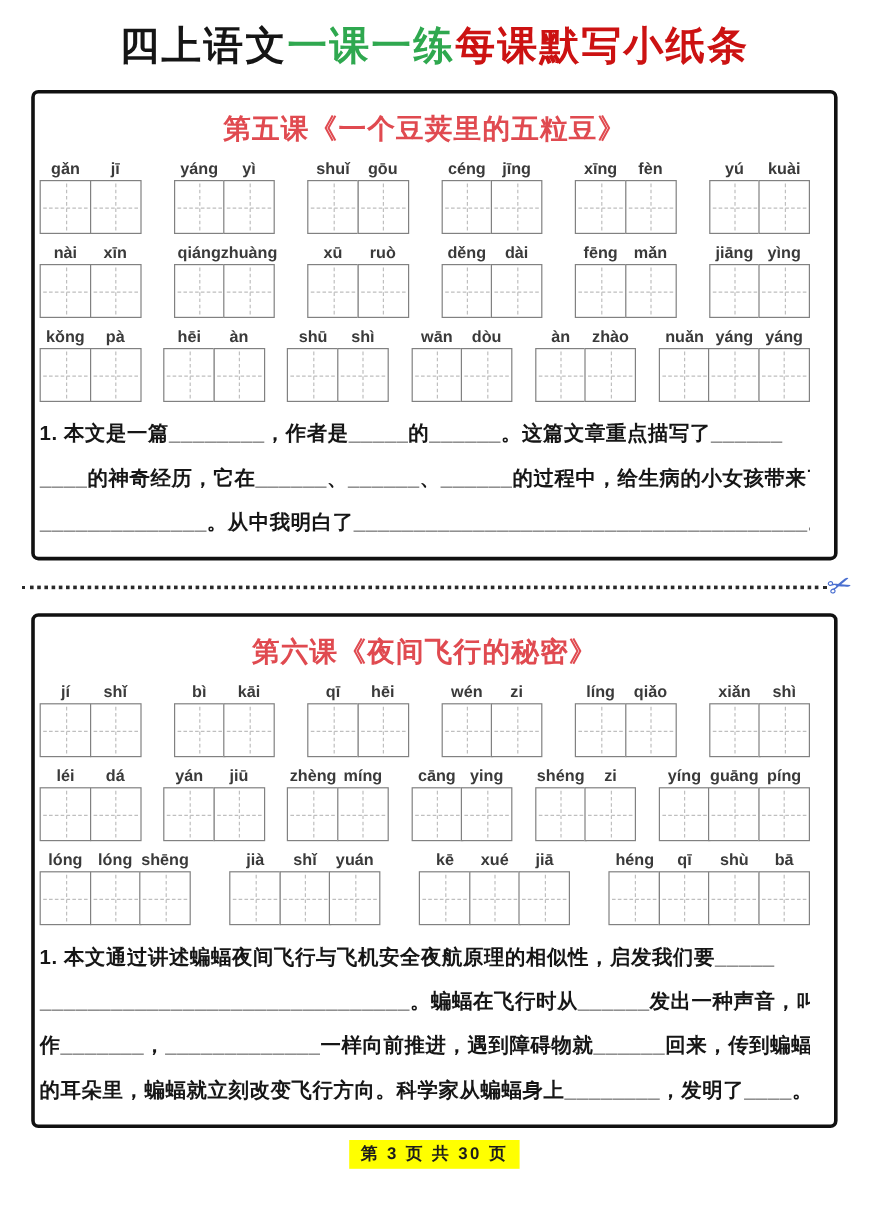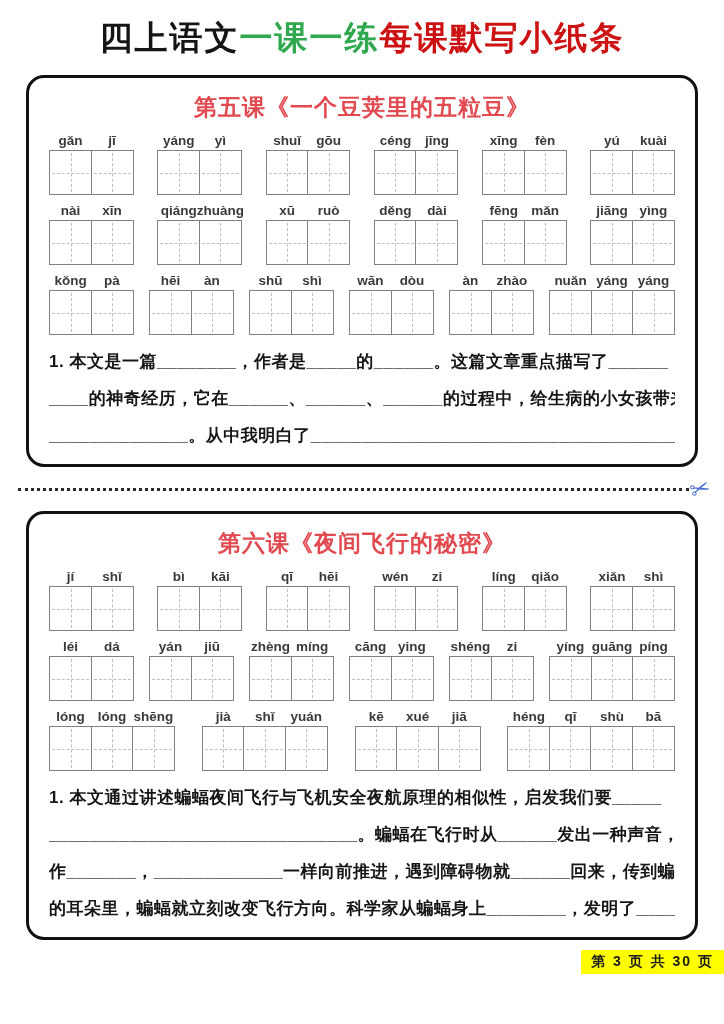--- a/index.html
+++ b/index.html
@@ -15,22 +15,22 @@
     margin-bottom: 14px;
     white-space: nowrap;
   }
   .t-black { color: #151515; }
   .t-green { color: #2fa84f; }
   .t-red   { color: #cc1212; margin-top: 44px; }
 
   .card {
     margin: 0 26px;
     border: 3px solid #111;
-    border-radius: 18px;
-    padding: 8px 20px 10px 20px;
+    border-radius: 6px;
+    padding: 8px 20px 10px 4px;
     background: #fff;
   }
 
   .card-title {
     text-align: center;
     color: #e04a50;
     font-size: 23px;
     font-weight: 800;
     letter-spacing: 1px;
     margin: 6px 0 8px 0;
@@ -99,21 +99,21 @@
   .dots { flex: 1; border-top: 3px dotted #2a2a2a; }
   .scissors {
     color: #4a6fd0;
     font-size: 24px;
     line-height: 1;
     margin-left: 1px;
     transform: rotate(-18deg);
     display: inline-block;
   }
 
-  .footer-wrap { text-align: right; margin-top: 10px; }
+  .footer-wrap { text-align: center; margin-top: 10px; }
   .footer-badge {
     display: inline-block;
     background: #ffff00;
     color: #1c1c1c;
     font-size: 14px;
     font-weight: 700;
     padding: 3px 10px;
     letter-spacing: 2px;
   }
 </style>

